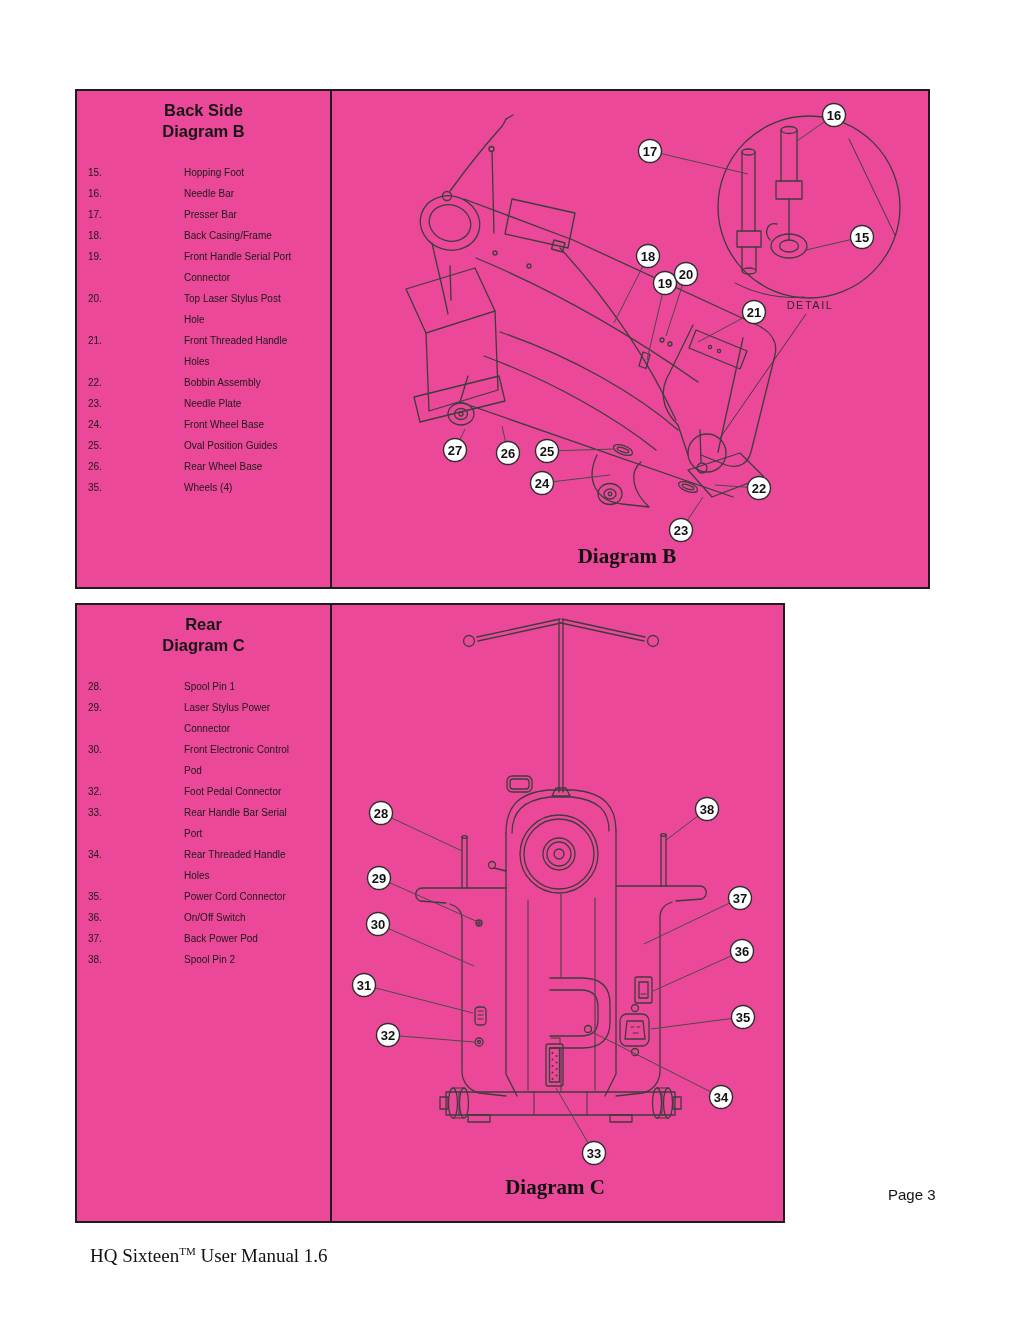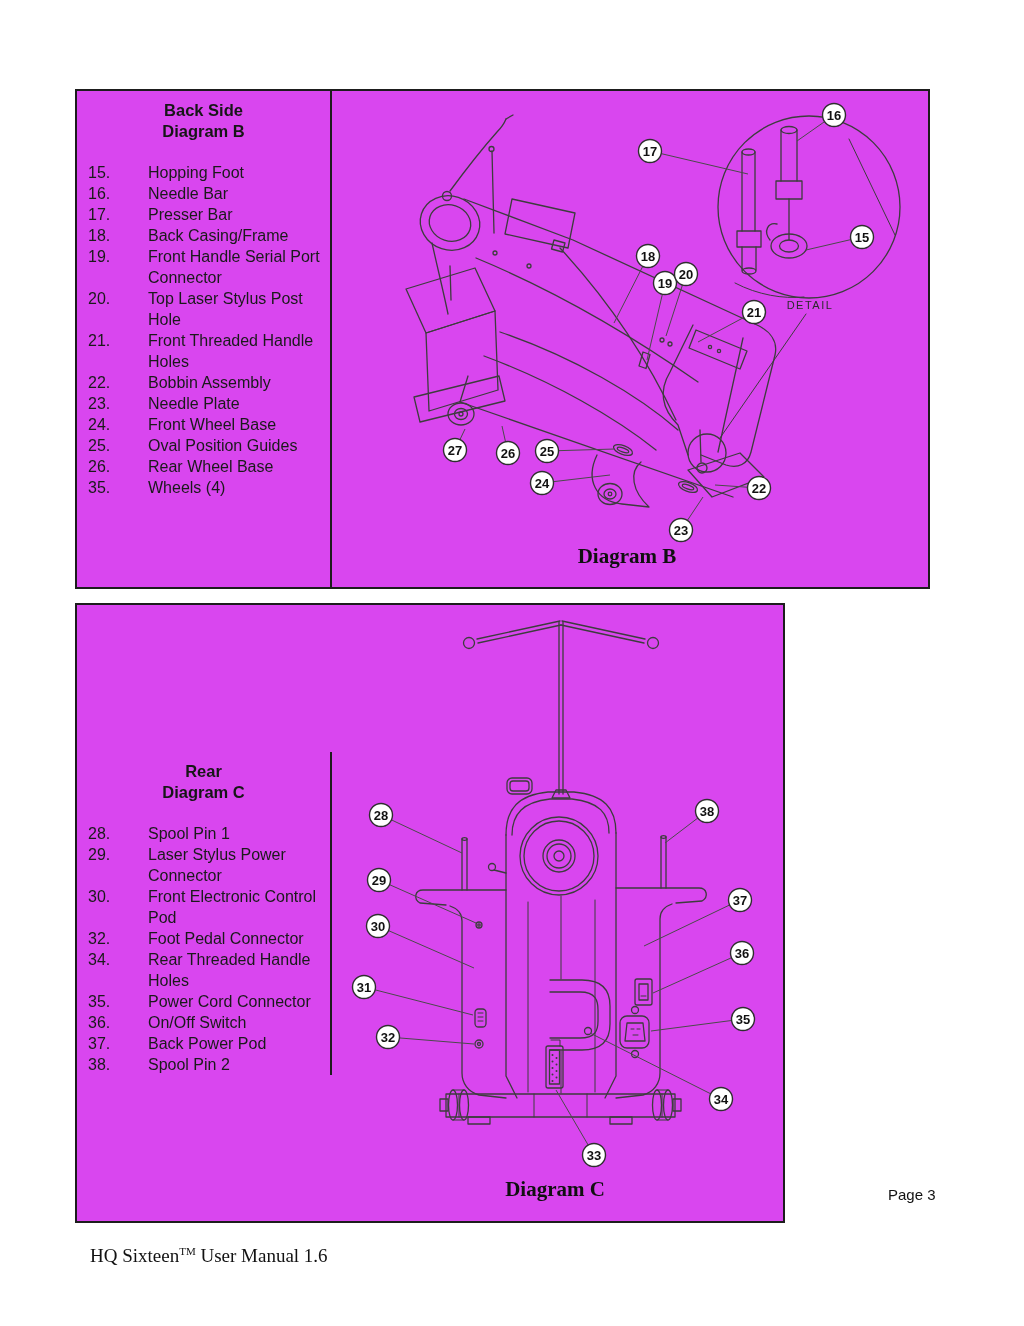--- a/index.html
+++ b/index.html
@@ -1,26 +1,26 @@
 <!DOCTYPE html>
 <html><head>
 <meta charset="utf-8">
 <style>
   html,body{margin:0;padding:0;background:#ffffff;}
   .page{position:relative;width:1024px;height:1326px;background:#fff;
         font-family:"Liberation Sans",sans-serif;color:#1c1c1c;overflow:hidden;}
-  .panel{position:absolute;border:2px solid #1d1d1d;display:flex;background:#d946ef;}
+  .panel{position:absolute;border:2px solid #1d1d1d;display:flex;background:#ec4899;}
   .panel-b{left:75px;top:89px;width:851px;height:496px;}
-  .panel-c{left:75px;top:603px;width:706px;height:616px;align-items:center;}
+  .panel-c{left:75px;top:603px;width:706px;height:616px;}
   .panel-left{width:255px;border-right:2px solid #1d1d1d;box-sizing:border-box;flex:none;}
   .panel-right{flex:none;}
   .panel-title{padding-top:9px;text-align:center;font-weight:bold;
                font-size:16.5px;line-height:21px;color:#161616;}
   .parts-list{margin-top:20px;padding-left:11px;padding-right:4px;}
-  .parts-list .item{display:flex;font-size:16px;line-height:21px;color:#1a1a1a;}
+  .parts-list .item{display:flex;font-size:10px;line-height:21px;color:#1a1a1a;gap:36px;}
   .parts-list .num{width:32px;flex:none;}
   .parts-list .txt{white-space:pre-line;margin-left:28px;}
   svg{display:block;}
   .art *{fill:none;stroke:#3d3d3d;stroke-width:1.3;stroke-linecap:round;stroke-linejoin:round;}
   .art .thin{stroke-width:1;}
   .art .pin{fill:#3d3d3d;stroke:none;}
   .leader{stroke:#4a4a4a;stroke-width:1;fill:none;}
   .bubble{fill:#fff;stroke:#2e2e2e;stroke-width:1.4;}
   .bubble-num{font-family:"Liberation Sans",sans-serif;font-weight:bold;font-size:13px;
               fill:#111;text-anchor:middle;}
@@ -284,20 +284,25 @@
           <div class="item">
             <span class="num">30.</span>
             <span class="txt">Front Electronic Control
 Pod</span>
           </div>
           <div class="item">
             <span class="num">32.</span>
             <span class="txt">Foot Pedal Connector</span>
           </div>
           <div class="item">
+            <span class="num">33.</span>
+            <span class="txt">Rear Handle Bar Serial
+Port</span>
+          </div>
+          <div class="item">
             <span class="num">34.</span>
             <span class="txt">Rear Threaded Handle
 Holes</span>
           </div>
           <div class="item">
             <span class="num">35.</span>
             <span class="txt">Power Cord Connector</span>
           </div>
           <div class="item">
             <span class="num">36.</span>

